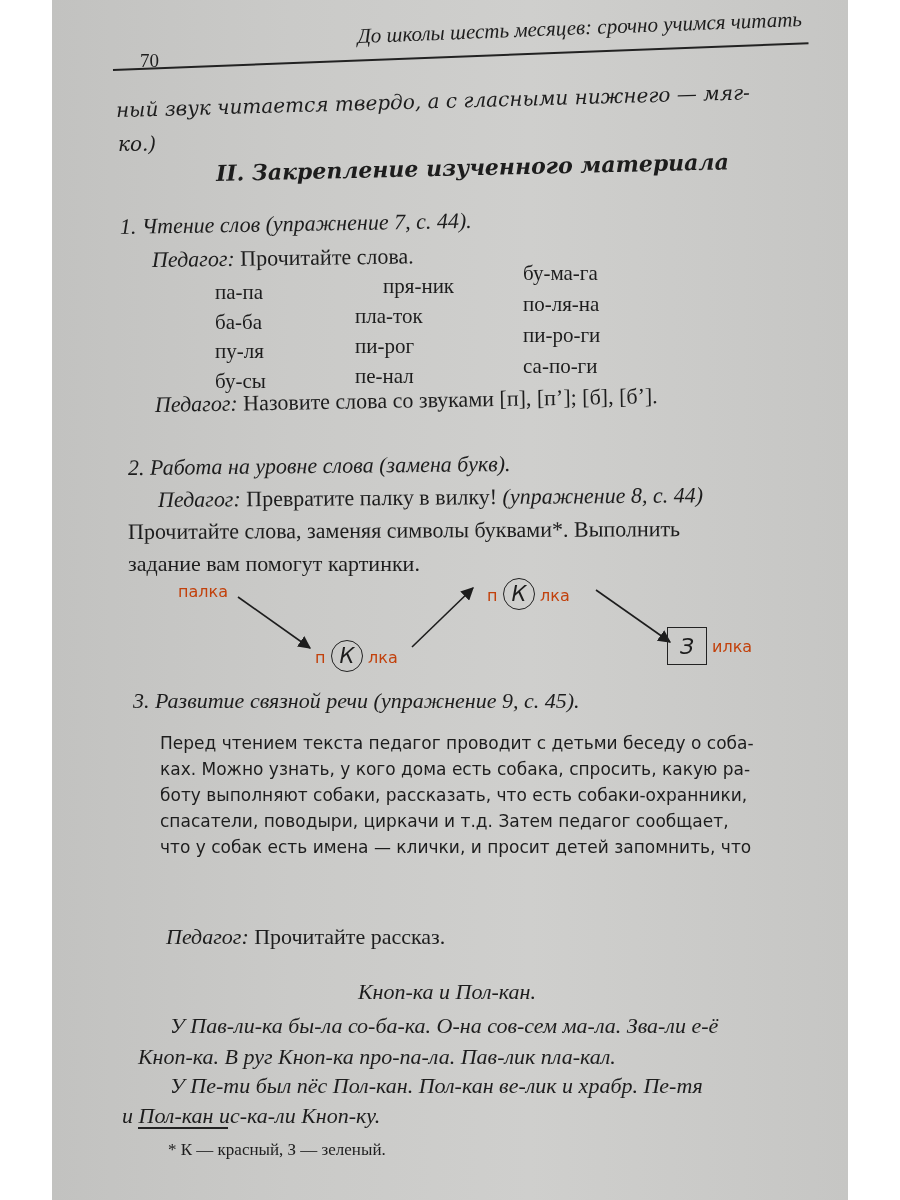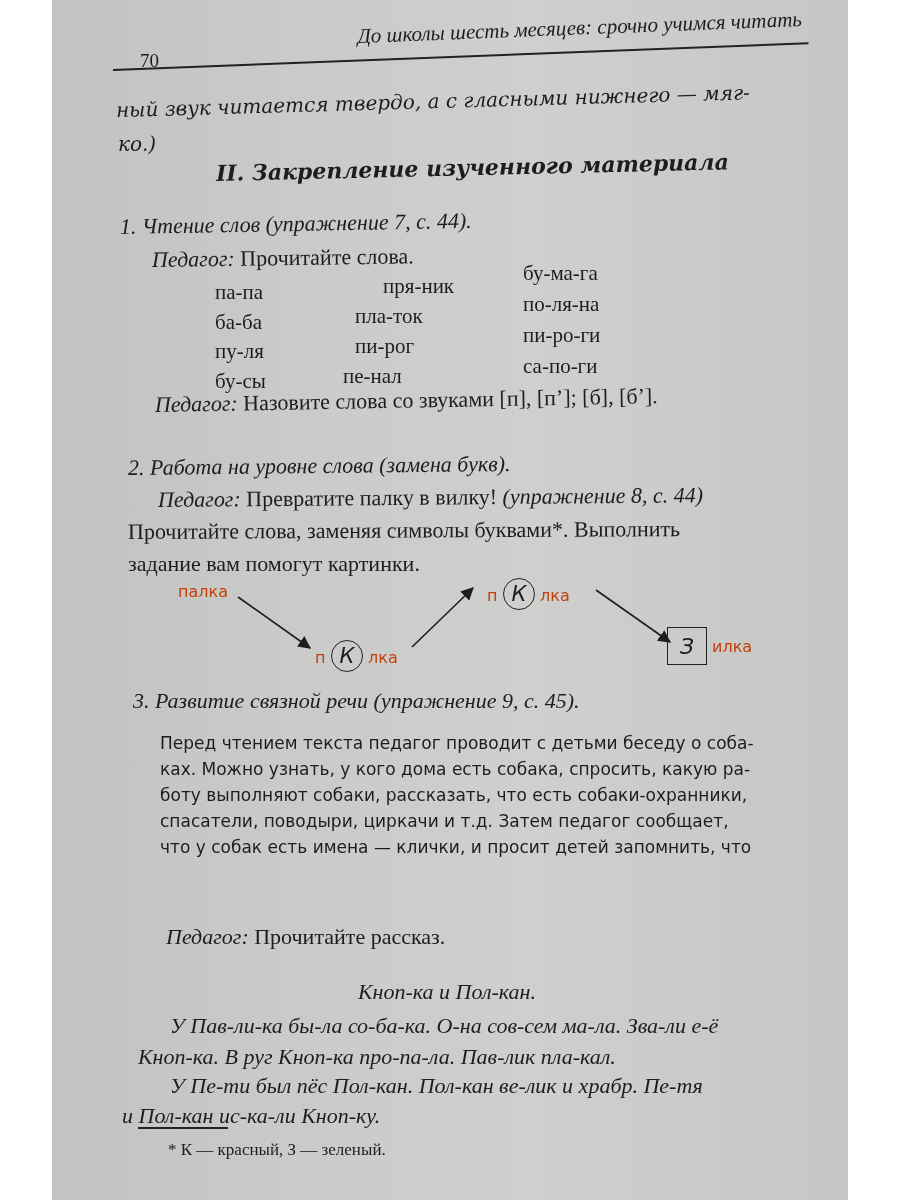--- a/index.html
+++ b/index.html
@@ -54,21 +54,21 @@
 </div>
 
 <div class="abs words" style="left:215px; top:280px;">па-па</div>
 <div class="abs words" style="left:215px; top:310px;">ба-ба</div>
 <div class="abs words" style="left:215px; top:339px;">пу-ля</div>
 <div class="abs words" style="left:215px; top:369px;">бу-сы</div>
 
 <div class="abs words" style="left:355px; top:274px;margin-left:28px;">пря-ник</div>
 <div class="abs words" style="left:355px; top:304px;">пла-ток</div>
 <div class="abs words" style="left:355px; top:334px;">пи-рог</div>
-<div class="abs words" style="left:343px; top:364px;">пе-нал</div>
+<div class="abs words" style="left:355px; top:364px;">пе-нал</div>
 
 <div class="abs words" style="left:523px; top:261px;">бу-ма-га</div>
 <div class="abs words" style="left:523px; top:292px;">по-ля-на</div>
 <div class="abs words" style="left:523px; top:323px;">пи-ро-ги</div>
 <div class="abs words" style="left:523px; top:354px;">са-по-ги</div>
 
 <div class="abs" style="left:155px; top:392px; transform:rotate(-1deg); transform-origin:left center;">
   <span class="task">Педагог:</span><span class="plain"> Назовите слова со звуками [п], [п’]; [б], [б’].</span>
 </div>
 

